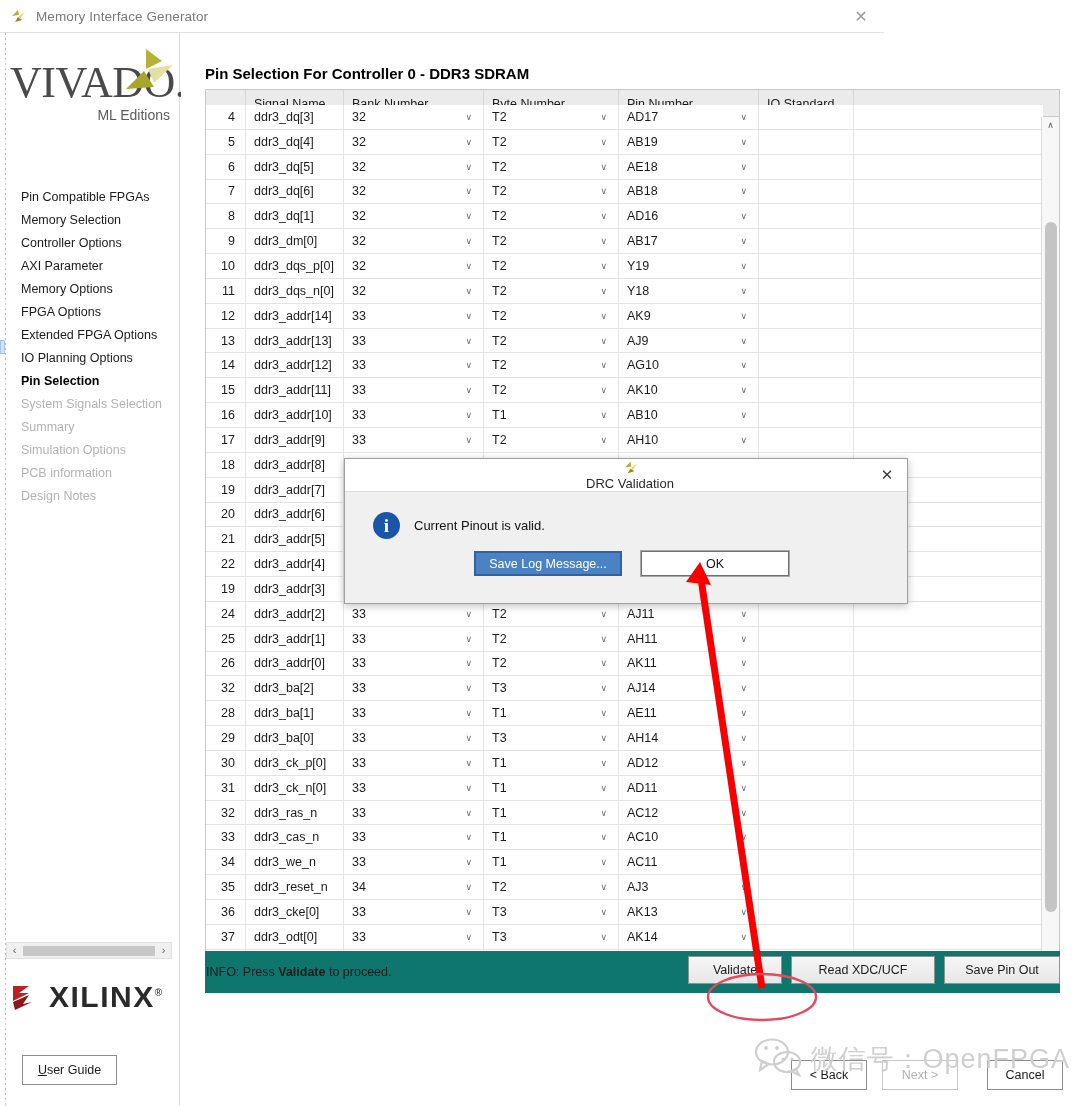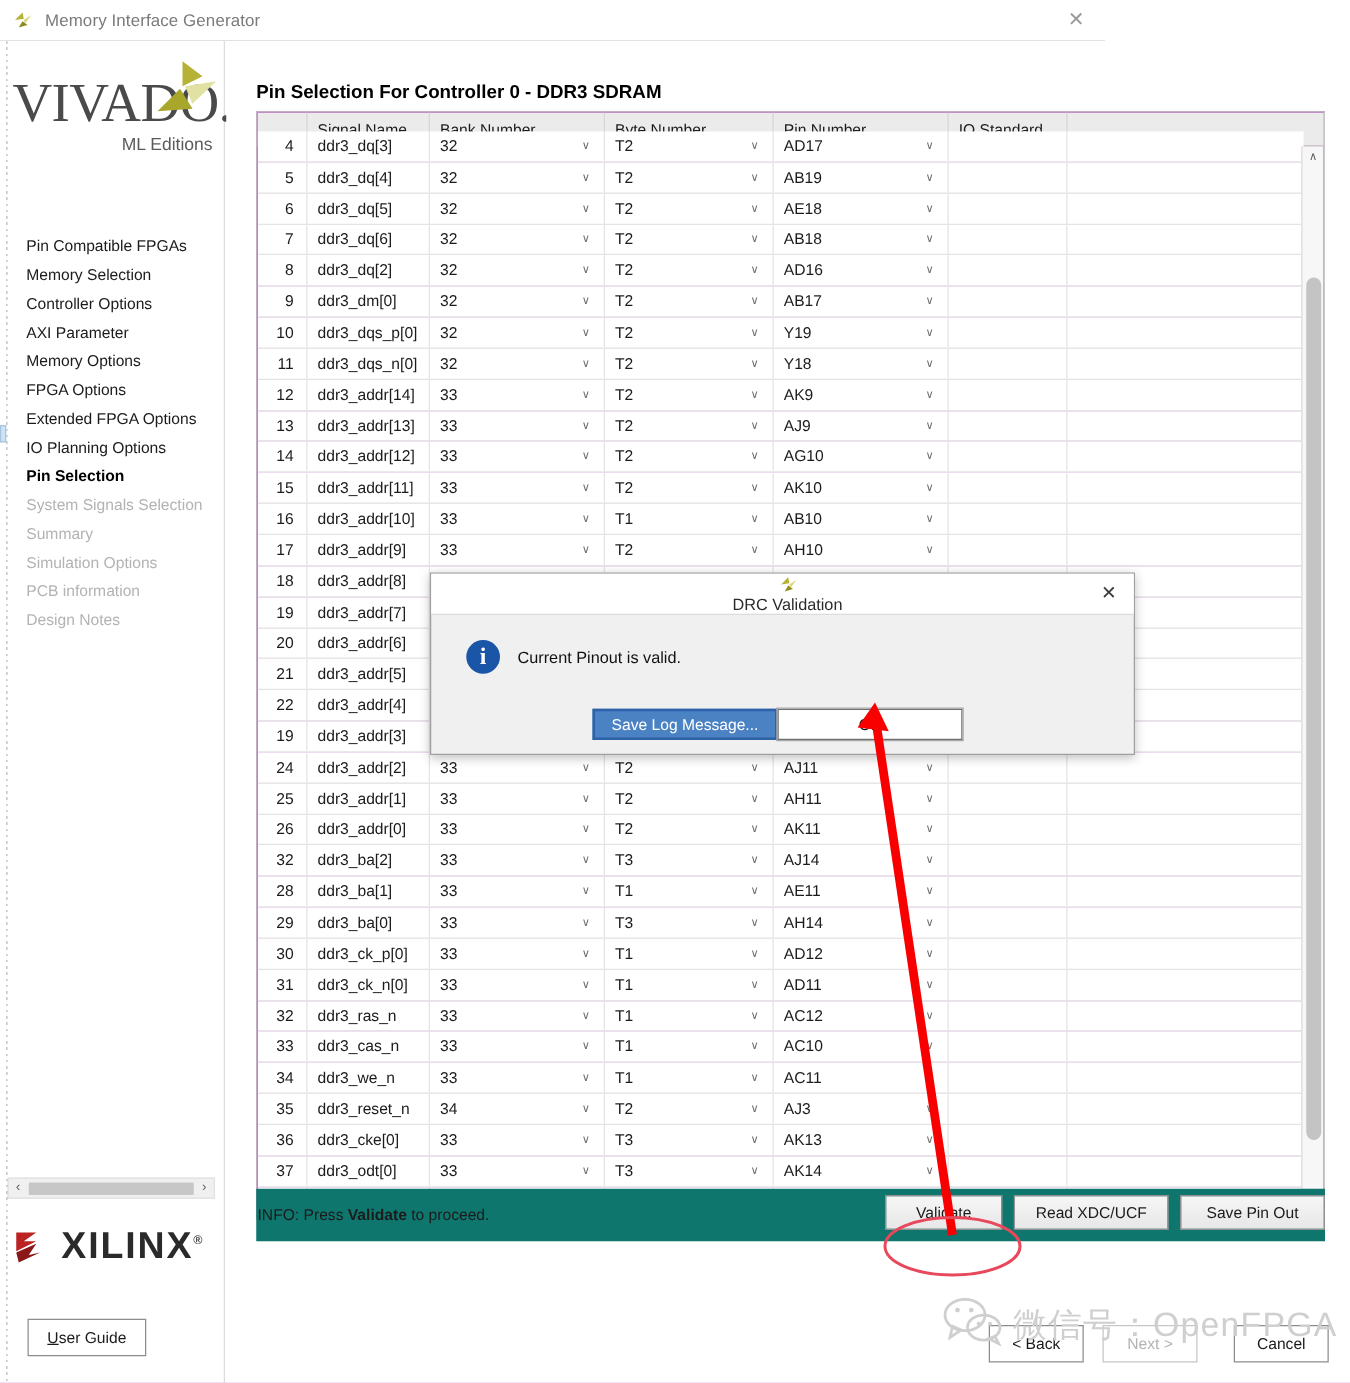--- a/index.html
+++ b/index.html
@@ -145,21 +145,21 @@
   .page-title {
     position: absolute; left: 24px; top: 32px;
     font-size: 15px; font-weight: bold; color: #000;
   }
 
   
   .tablewrap {
     position: absolute; left: 24px; top: 56px;
     width: 855px; height: 886px;
     border: 1px solid #c8c8c8;
-    background: #a21caf;
+    background: #7dd3fc;
     overflow: hidden;
   }
   .thead {
     position: absolute; left: 0; top: 0;
     width: 855px; height: 27px;
     background: #ebebeb;
     border-bottom: 1px solid #c8c8c8;
     display: flex;
   }
   .th {
@@ -252,21 +252,21 @@
   }
   .gbtn {
     height: 28px;
     background: linear-gradient(#f6f6f6, #e7e7e7);
     border: 1px solid #919191;
     font-size: 12.5px; color: #1b1b1b;
     display: flex; align-items: center; justify-content: center;
     padding: 0 14px;
   }
   .gbtn.w1 { width: 94px; }
-  .gbtn.w2 { width: 124px; }
+  .gbtn.w2 { width: 144px; }
   .gbtn.w3 { width: 116px; }
 
   
   .wizbar {
     position: absolute; left: 181px; bottom: 0;
     width: 899px; height: 66px;
     background: #ffffff;
     border-top: 1px solid #ffffff;
   }
   .wbtn {
@@ -327,22 +327,22 @@
     background: #1b55a8;
     color: #fff; font-size: 19px; font-weight: bold;
     font-family: "Liberation Serif", serif;
     display: flex; align-items: center; justify-content: center;
   }
   .dlg-msg {
     position: absolute; left: 69px; top: 26px;
     font-size: 13px; color: #111;
   }
   .dlg-btns {
-    position: absolute; left: 129px; top: 75px;
-    display: flex; 
+    position: absolute; left: 129px; top: 59px;
+    display: flex; gap: 19px;
   }
   .dbtn {
     height: 25px;
     display: flex; align-items: center; justify-content: center;
     font-size: 12.5px;
   }
   .dbtn.primary {
     width: 148px;
     background: #4a82c3; color: #ffffff;
     border: 2px solid #2d62a6;
@@ -516,21 +516,21 @@
             </div>
             <div class="td sel pin">
               <span>AB18</span>
               <span class="chev">∨</span>
             </div>
             <div class="td io"></div>
             <div class="td extra"></div>
           </div>
           <div class="trow">
             <div class="td idx">8</div>
-            <div class="td sig">ddr3_dq[2]</div>
+            <div class="td sig">ddr3_dq[1]</div>
             <div class="td sel bank">
               <span>32</span>
               <span class="chev">∨</span>
             </div>
             <div class="td sel byte">
               <span>T2</span>
               <span class="chev">∨</span>
             </div>
             <div class="td sel pin">
               <span>AD16</span>

